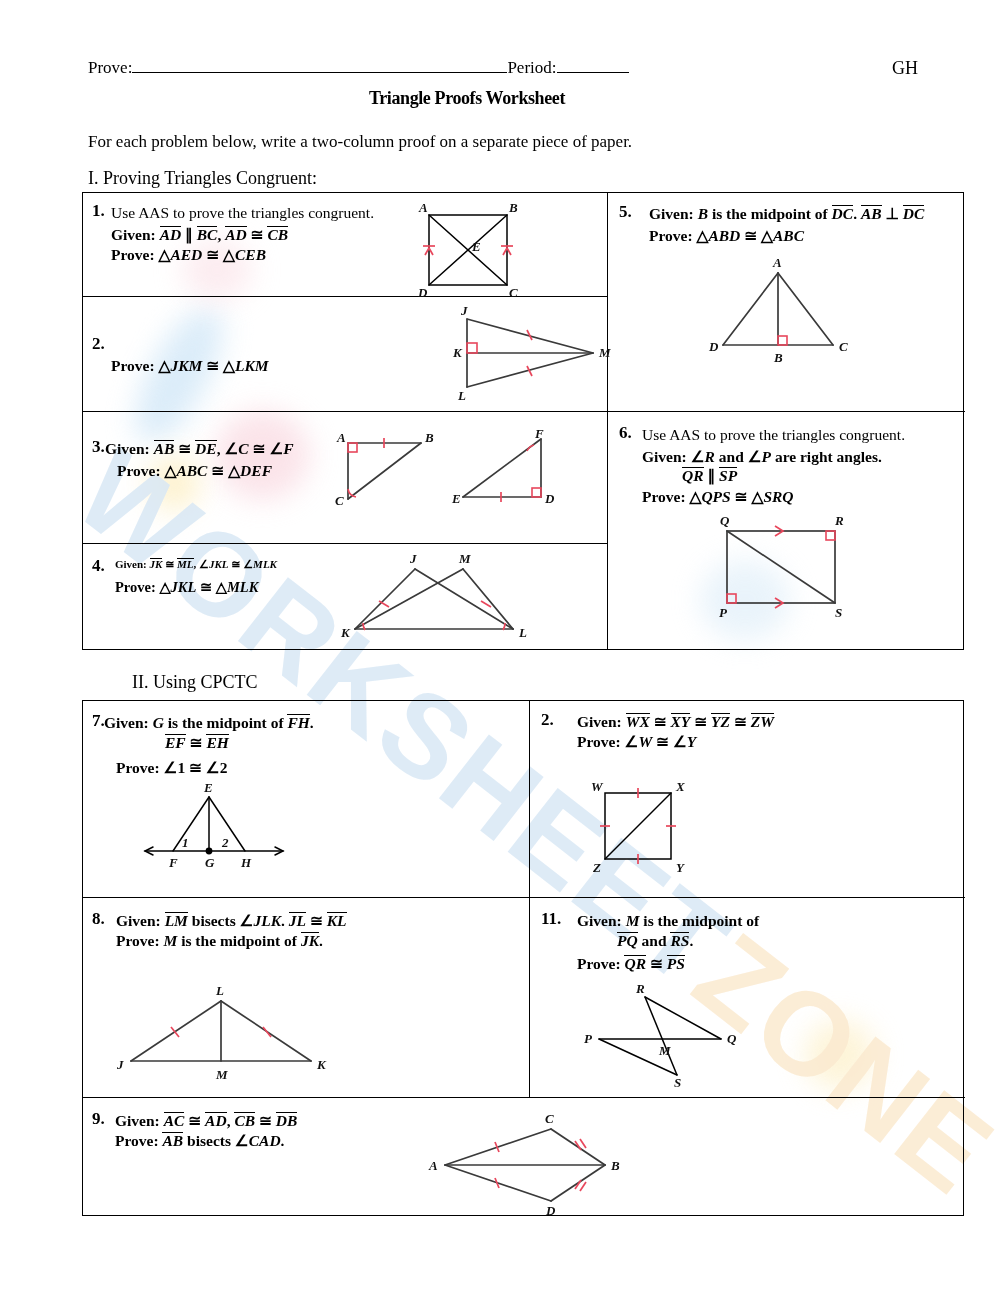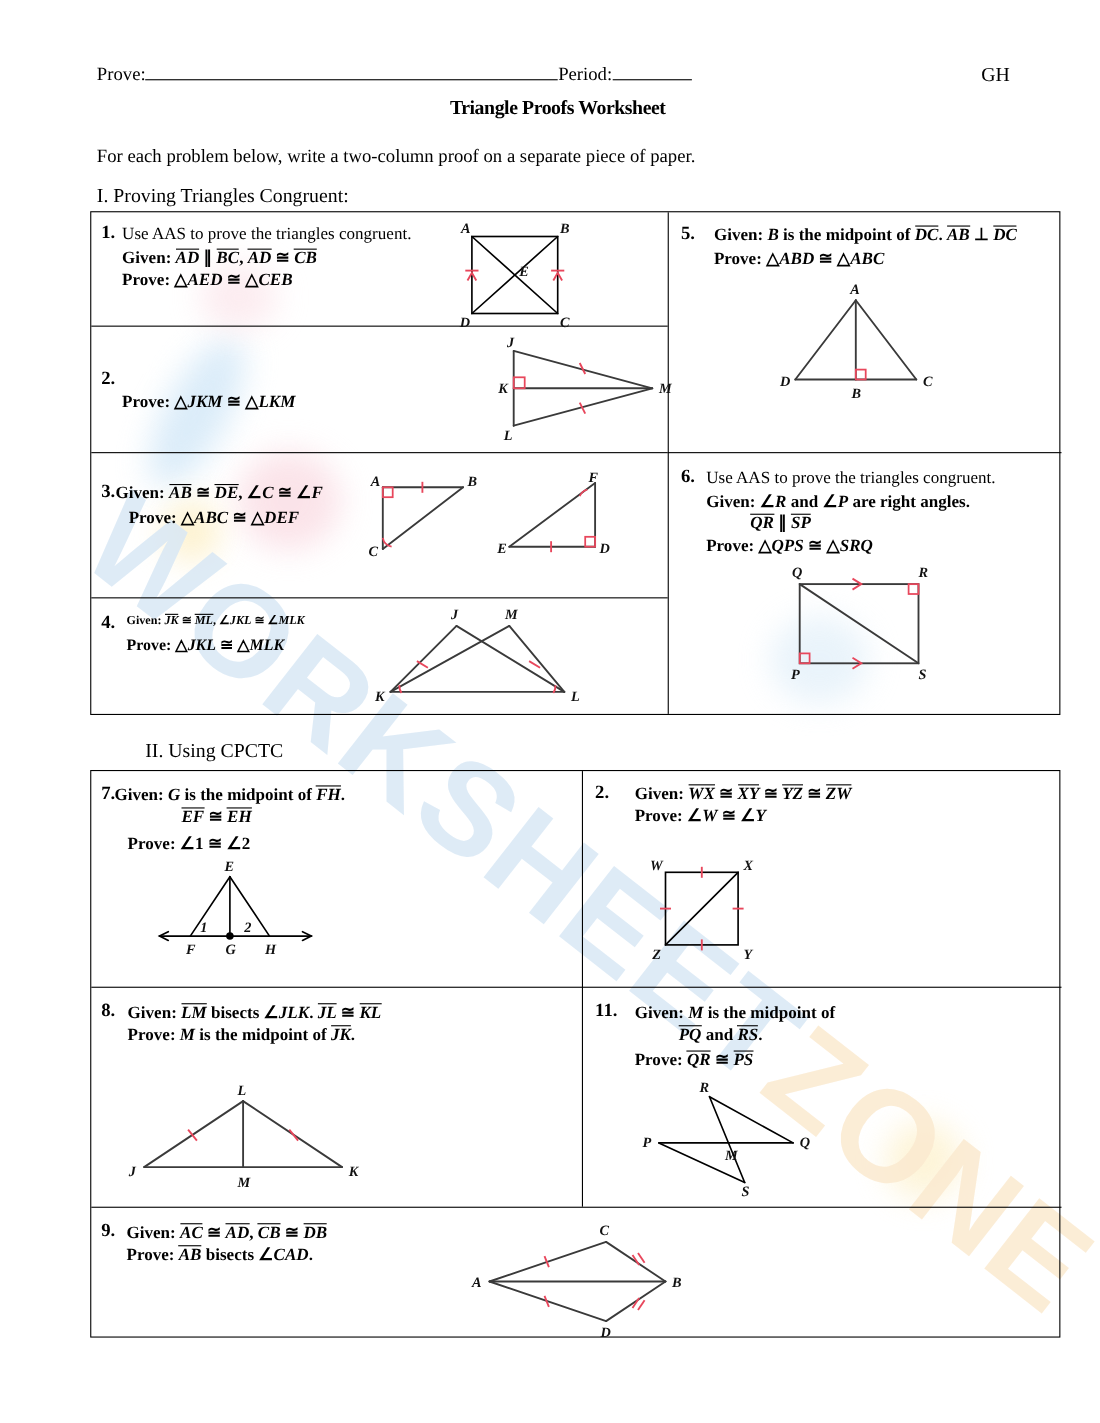--- a/index.html
+++ b/index.html
@@ -35,21 +35,21 @@
   .namerow{position:absolute;left:88px;top:58px;width:830px;height:24px;
            font-size:17px;display:flex;align-items:baseline;}
   .namerow .lbl{white-space:nowrap;}
   .rule{display:inline-block;border-bottom:1px solid #000;height:13px;}
   .r1{width:375px;}
   .r2{width:72px;}
   .gh{position:absolute;right:0;top:0;font-size:18px;}
 
   .title{position:absolute;left:0;top:88px;width:934px;text-align:center;
          font-size:18px;font-weight:bold;letter-spacing:-0.4px;
-         font-family:"Liberation Serif",serif;margin-left:40px;}
+         font-family:"Liberation Serif",serif;}
   .intro{position:absolute;left:88px;top:132px;font-size:17px;text-align:right;}
 
   .sect{position:absolute;font-size:18px;}
   .sect1{left:88px;top:168px;}
   .sect2{left:88px;top:672px;margin-left:44px;}
 
   
   .tbl{position:absolute;border:1.6px solid #000;box-sizing:border-box;background:transparent;}
   #table1{left:82px;top:192px;width:882px;height:458px;}
   #table2{left:82px;top:700px;width:882px;height:516px;}

